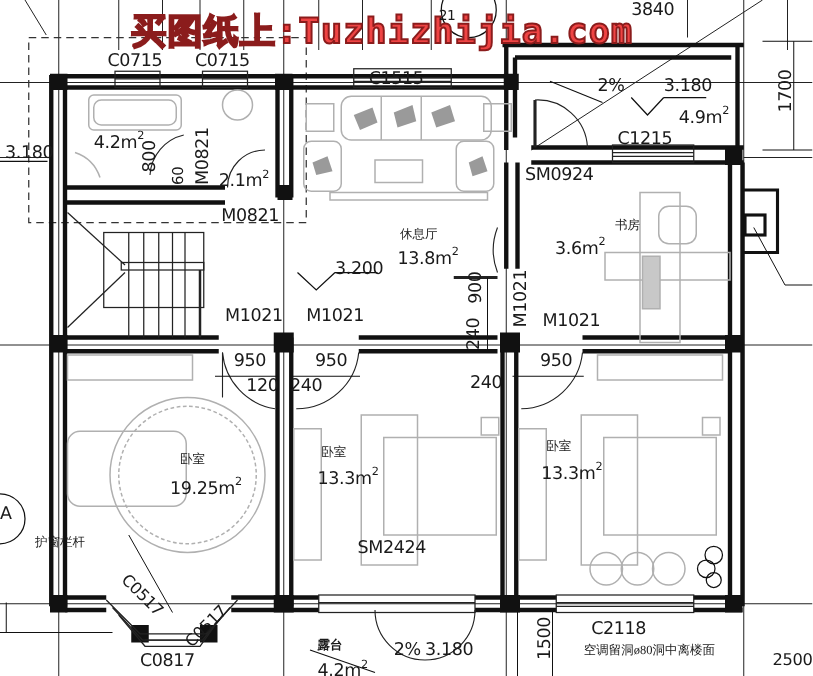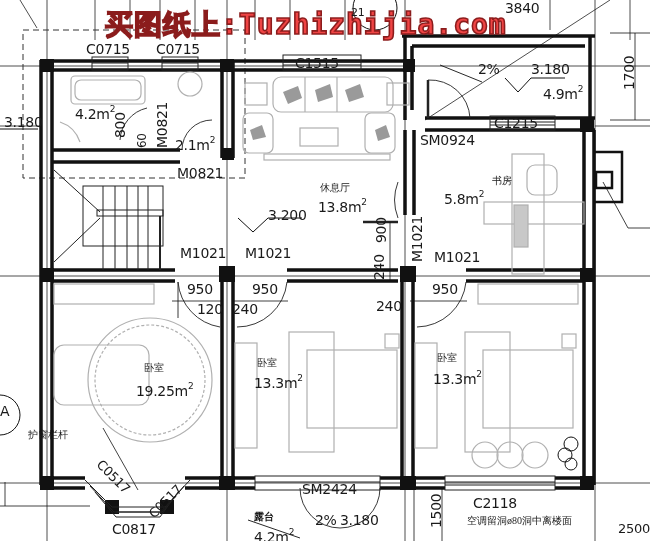--- a/index.html
+++ b/index.html
@@ -273,34 +273,34 @@
 </svg>
 
 <div class="wm">买图纸上:Tuzhizhijia.com</div>
 
 <div class="lbl cad" style="left:505px;top:1px;">3840</div>
 <div class="lbl cad" style="left:351px;top:7px;font-size:11px;">21</div>
 
 <div class="lbl cad" style="left:86px;top:42px;">C0715</div>
 <div class="lbl cad" style="left:156px;top:42px;">C0715</div>
 <div class="lbl cad" style="left:295px;top:42px;margin-top:14px;">C1515</div>
-<div class="lbl cad" style="left:494px;top:116px;">C1215</div>
+<div class="lbl cad" style="left:494px;top:104px;">C1215</div>
 <div class="lbl cad" style="left:112px;top:522px;">C0817</div>
 <div class="lbl cad" style="left:93px;top:470px;transform:rotate(45deg);font-size:13px;">C0517</div>
 <div class="lbl cad" style="left:145px;top:495px;transform:rotate(-45deg);font-size:13px;">C0517</div>
 <div class="lbl cad" style="left:473px;top:496px;">C2118</div>
 
 <div class="lbl cad" style="left:177px;top:166px;">M0821</div>
 <div class="lbl cad vert" style="left:155px;top:148px;">M0821</div>
 <div class="lbl cad" style="left:420px;top:133px;">SM0924</div>
 <div class="lbl cad" style="left:180px;top:246px;">M1021</div>
 <div class="lbl cad" style="left:245px;top:246px;">M1021</div>
 <div class="lbl cad vert" style="left:410px;top:262px;">M1021</div>
 <div class="lbl cad" style="left:434px;top:250px;">M1021</div>
-<div class="lbl cad" style="left:286px;top:482px;margin-left:16px;">SM2424</div>
+<div class="lbl cad" style="left:286px;top:431px;">SM2424</div>
 
 <div class="lbl cad vert" style="left:622px;top:90px;">1700</div>
 <div class="lbl cad" style="left:187px;top:282px;">950</div>
 <div class="lbl cad" style="left:252px;top:282px;">950</div>
 <div class="lbl cad" style="left:432px;top:282px;">950</div>
 <div class="lbl cad" style="left:197px;top:302px;">120</div>
 <div class="lbl cad" style="left:232px;top:302px;">240</div>
 <div class="lbl cad vert" style="left:372px;top:280px;">240</div>
 <div class="lbl cad" style="left:376px;top:299px;">240</div>
 <div class="lbl cad vert" style="left:374px;top:243px;">900</div>
@@ -317,21 +317,21 @@
 <div class="lbl cad" style="left:340px;top:513px;">3.180</div>
 
 <div class="lbl cad" style="left:75px;top:107px;"><span>4.2m</span><span class="sup">2</span></div>
 <div class="lbl cad" style="left:175px;top:104px;margin-top:34px;"><span>2.1m</span><span class="sup">2</span></div>
 <div class="lbl cad" style="left:543px;top:87px;text-align:center;"><span>4.9m</span><span class="sup">2</span></div>
 
 <div class="lbl cjk" style="left:320px;top:183px;">休息厅</div>
 <div class="lbl cad" style="left:318px;top:200px;"><span>13.8m</span><span class="sup">2</span></div>
 
 <div class="lbl cjk" style="left:452px;top:176px;margin-left:40px;">书房</div>
-<div class="lbl cad" style="left:444px;top:192px;"><span>5.8m</span><span class="sup">2</span></div>
+<div class="lbl cad" style="left:444px;top:192px;"><span>3.6m</span><span class="sup">2</span></div>
 
 <div class="lbl cjk" style="left:144px;top:363px;">卧室</div>
 <div class="lbl cad" style="left:136px;top:384px;"><span>19.25m</span><span class="sup">2</span></div>
 
 <div class="lbl cjk" style="left:257px;top:358px;">卧室</div>
 <div class="lbl cad" style="left:254px;top:376px;"><span>13.3m</span><span class="sup">2</span></div>
 
 <div class="lbl cjk" style="left:437px;top:353px;">卧室</div>
 <div class="lbl cad" style="left:433px;top:372px;"><span>13.3m</span><span class="sup">2</span></div>
 

